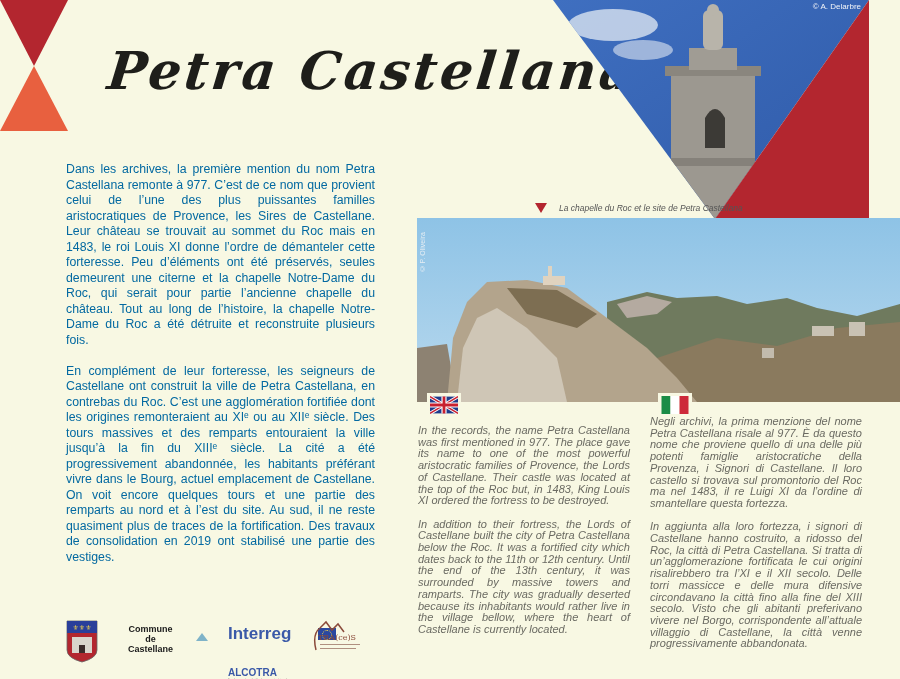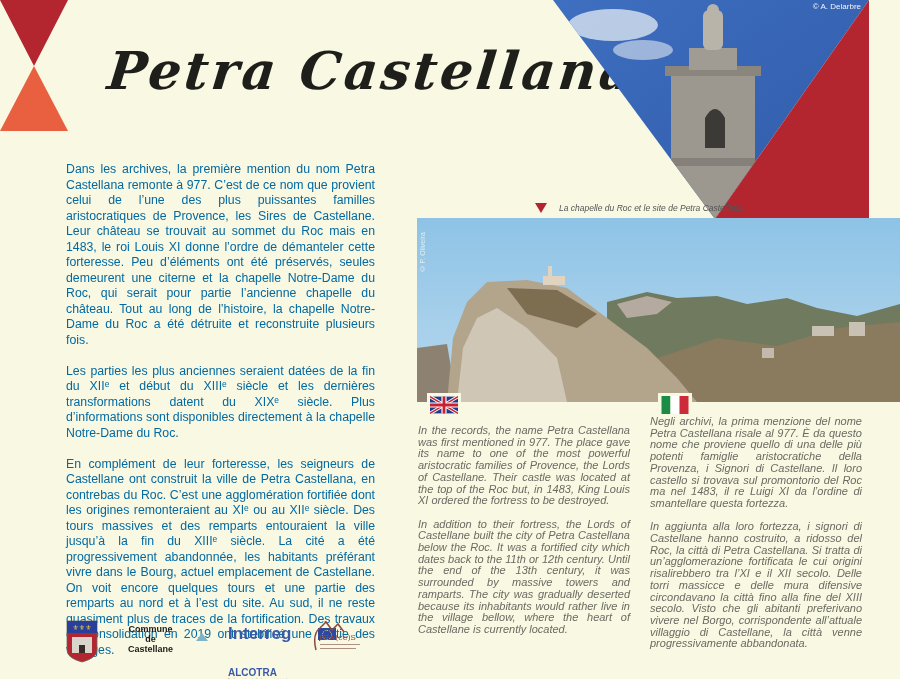--- a/index.html
+++ b/index.html
@@ -132,21 +132,20 @@
 <div class="flag flag-it">
   <svg width="28" height="18" viewBox="0 0 3 2">
     <rect width="1" height="2" x="0" fill="#1a8c46"></rect>
     <rect width="1" height="2" x="1" fill="#ffffff"></rect>
     <rect width="1" height="2" x="2" fill="#cd2a3a"></rect>
   </svg>
 </div>
 
 <div class="fr-text">
   <p>Dans les archives, la première mention du nom Petra Castellana remonte à 977. C’est de ce nom que provient celui de l’une des plus puissantes familles aristocratiques de Provence, les Sires de Castellane. Leur château se trouvait au sommet du Roc mais en 1483, le roi Louis XI donne l’ordre de démanteler cette forteresse. Peu d’éléments ont été préservés, seules demeurent une citerne et la chapelle Notre-Dame du Roc, qui serait pour partie l’ancienne chapelle du château. Tout au long de l’histoire, la chapelle Notre-Dame du Roc a été détruite et reconstruite plusieurs fois.</p>
-  <p>Les parties les plus anciennes seraient datées de la fin du XIIᵉ et début du XIIIᵉ siècle et les dernières transformations datent du XIXᵉ siècle. Plus d’informations sont disponibles directement à la chapelle Notre-Dame du Roc.</p>
   <p>En complément de leur forteresse, les seigneurs de Castellane ont construit la ville de Petra Castellana, en contrebas du Roc. C’est une agglomération fortifiée dont les origines remonteraient au XIᵉ ou au XIIᵉ siècle. Des tours massives et des remparts entouraient la ville jusqu’à la fin du XIIIᵉ siècle. La cité a été progressivement abandonnée, les habitants préférant vivre dans le Bourg, actuel emplacement de Castellane. On voit encore quelques tours et une partie des remparts au nord et à l’est du site. Au sud, il ne reste quasiment plus de traces de la fortification. Des travaux de consolidation en 2019 ont stabilisé une partie des vestiges.</p>
 </div>
 
 <div class="en-text">
   <p>In the records, the name Petra Castellana was first mentioned in 977. The place gave its name to one of the most powerful aristocratic families of Provence, the Lords of Castellane. Their castle was located at the top of the Roc but, in 1483, King Louis XI ordered the fortress to be destroyed.</p>
   <p>In addition to their fortress, the Lords of Castellane built the city of Petra Castellana below the Roc. It was a fortified city which dates back to the 11th or 12th century. Until the end of the 13th century, it was surrounded by massive towers and ramparts. The city was gradually deserted because its inhabitants would rather live in the village bellow, where the heart of Castellane is currently located.</p>
 </div>
 
 <div class="it-text">
   <p>Negli archivi, la prima menzione del nome Petra Castellana risale al 977. È da questo nome che proviene quello di una delle più potenti famiglie aristocratiche della Provenza, i Signori di Castellane. Il loro castello si trovava sul promontorio del Roc ma nel 1483, il re Luigi XI da l’ordine di smantellare questa fortezza.</p>

